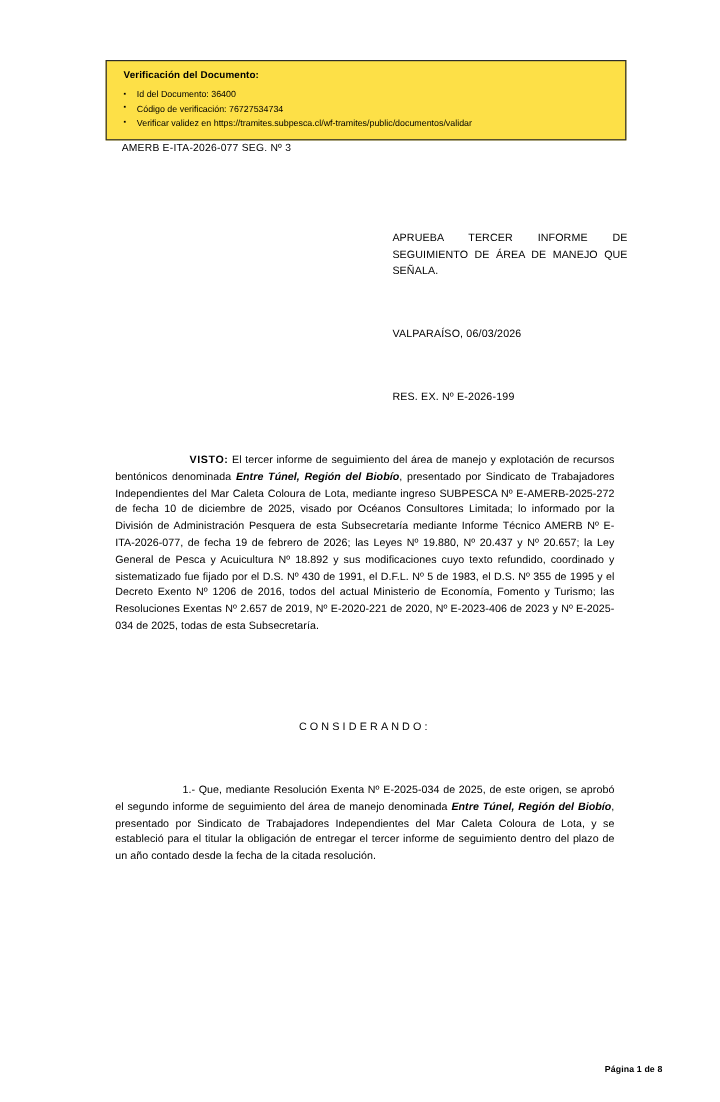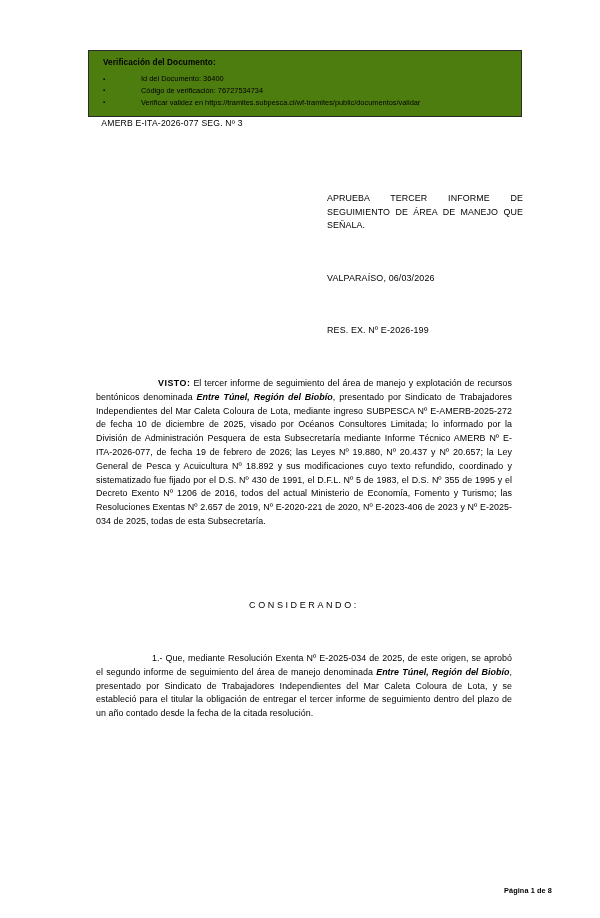--- a/index.html
+++ b/index.html
@@ -25,21 +25,21 @@
 
   
   .verif-box {
     position: absolute;
     left: 88px;
     top: 50px;
     width: 434px;
     border: 1px solid #2b2b2b;
     box-sizing: border-box;
     padding: 6px 8px 7px 14px;
-    background: #4d7c0f;
+    background: #fde047;
   }
   .verif-title {
     font-size: 8.2px;
     font-weight: bold;
     letter-spacing: 0.1px;
     margin: 1px 0 6px 0;
   }
   .verif-list {
     list-style: none;
     margin: 0;
@@ -52,21 +52,21 @@
     padding-left: 11px;
     white-space: nowrap;
   }
   .verif-list li .bullet {
     position: absolute;
     left: 0;
     top: 0.5px;
     font-size: 6px;
     line-height: 1.9;
   }
-  .verif-list li .lbl { font-weight: normal; margin-left: 27px; }
+  .verif-list li .lbl { font-weight: normal; }
 
   
   .letterhead {
     position: absolute;
     left: 46px;
     top: 118px;
     width: 252px;
     text-align: center;
     font-size: 8.6px;
     line-height: 1.32;

